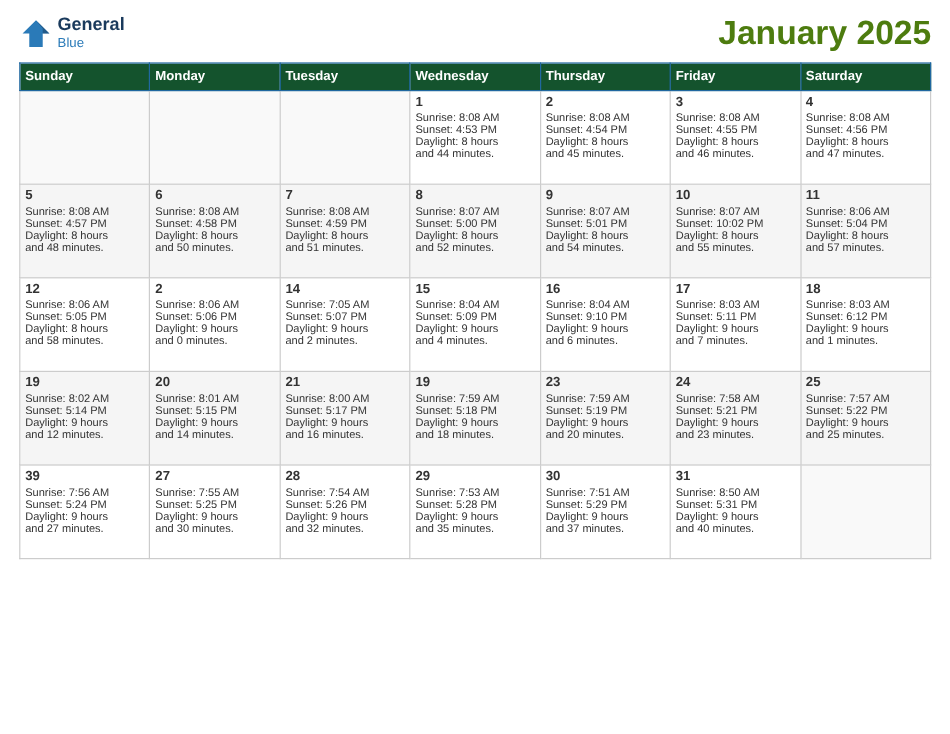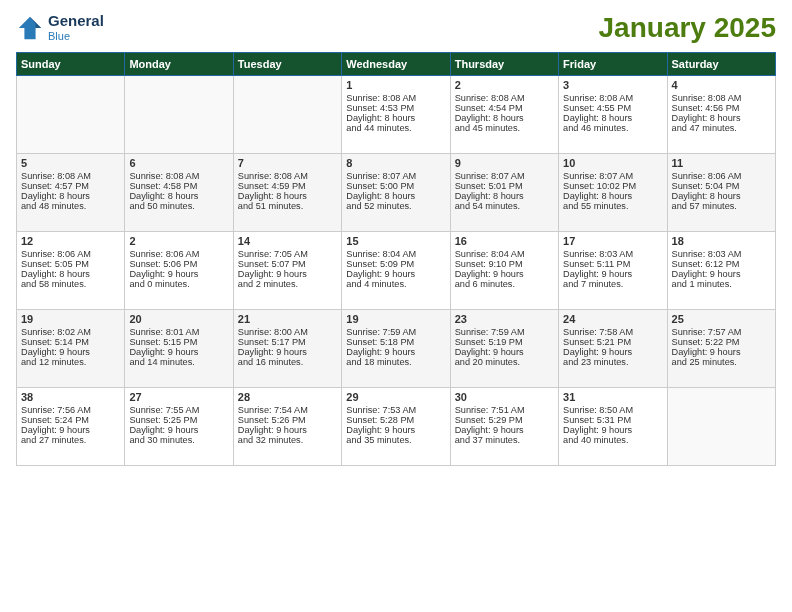--- a/index.html
+++ b/index.html
@@ -292,21 +292,21 @@
           <td>
             <span class="day-num">25</span>
             <div>Sunrise: 7:57 AM</div>
             <div>Sunset: 5:22 PM</div>
             <div>Daylight: 9 hours</div>
             <div>and 25 minutes.</div>
           </td>
         </tr>
         <tr>
           <td>
-            <span class="day-num">38</span>
+            <span class="day-num">39</span>
             <div>Sunrise: 7:56 AM</div>
             <div>Sunset: 5:24 PM</div>
             <div>Daylight: 9 hours</div>
             <div>and 27 minutes.</div>
           </td>
           <td>
             <span class="day-num">27</span>
             <div>Sunrise: 7:55 AM</div>
             <div>Sunset: 5:25 PM</div>
             <div>Daylight: 9 hours</div>

